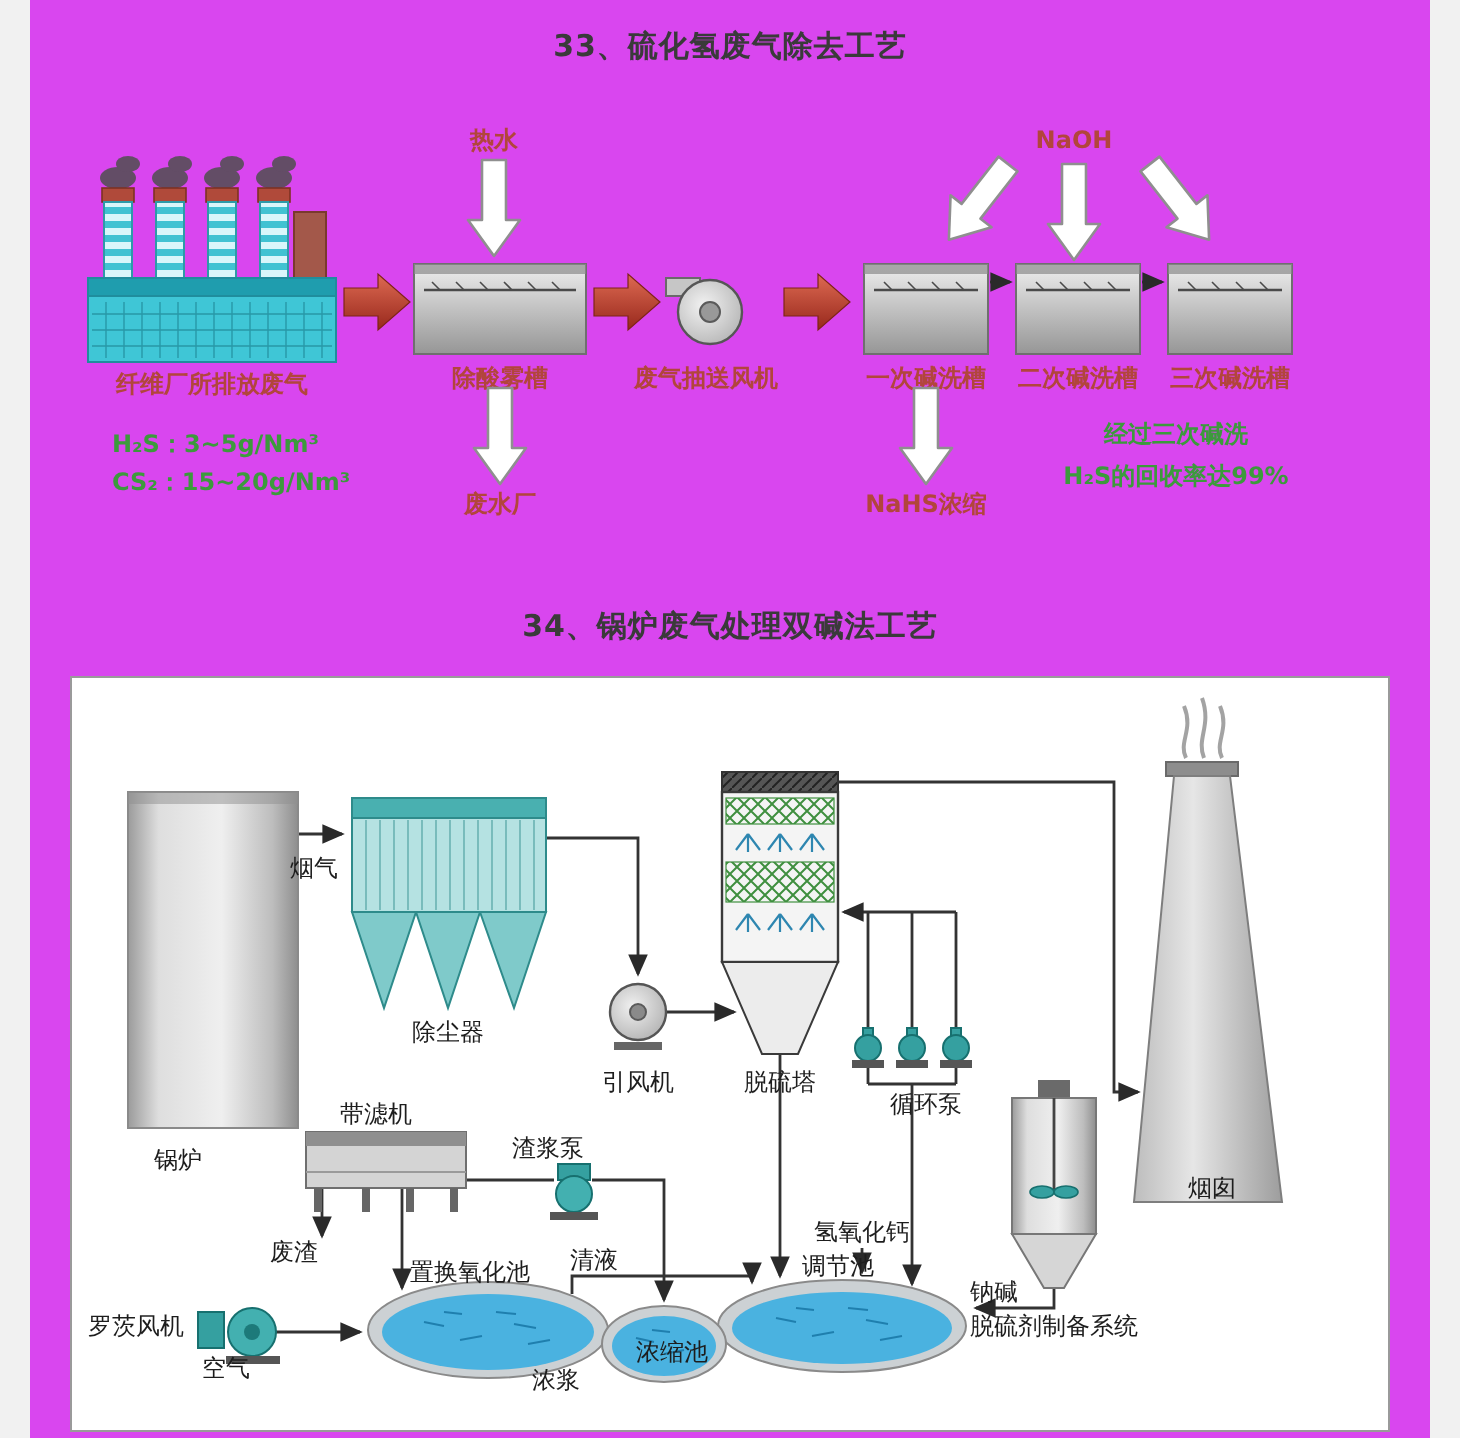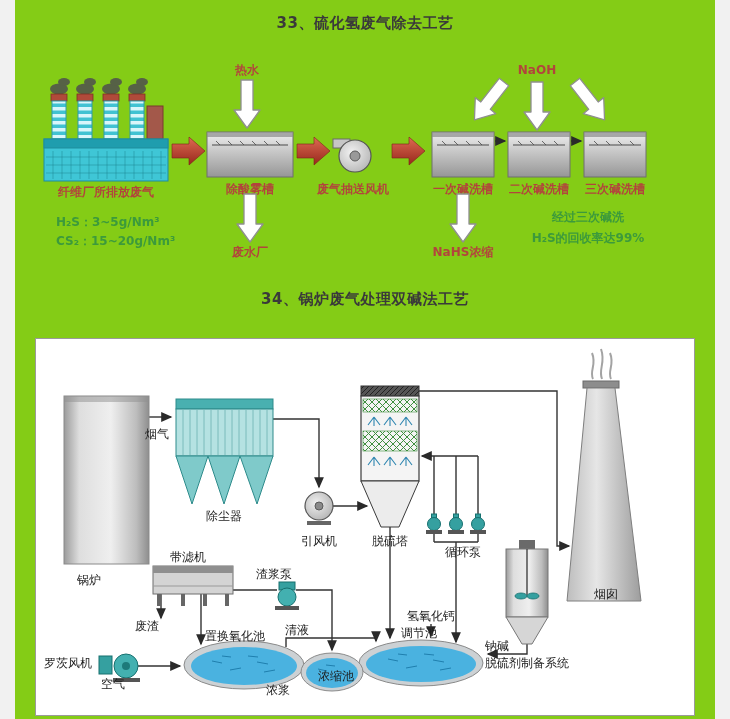--- a/index.html
+++ b/index.html
@@ -1,25 +1,25 @@
 <!DOCTYPE html>
 <html><head>
 <meta charset="utf-8">
 <style>
   html,body{margin:0;padding:0;}
   body{background:#e9e9e9;}
-  .page{position:relative;width:730px;height:719px;background:#84cc16;overflow:hidden;
+  .page{position:relative;width:730px;height:719px;background:#d946ef;overflow:hidden;
         font-family:"DejaVu Sans","Liberation Sans",sans-serif;}
   .edge{position:absolute;top:0;bottom:0;width:15px;background:#f1f1f1;}
   .edge.left{left:0}
   .edge.right{right:0}
   .title{position:absolute;left:0;width:100%;text-align:center;font-size:15px;color:#3a3a3a;
          font-weight:600;letter-spacing:.5px;margin:0;}
   #title1{top:14px;}
-  #title2{top:290px;}
+  #title2{top:304px;}
   #d1{position:absolute;left:0;top:44px;}
   .frame{position:absolute;left:35px;top:338px;width:660px;height:378px;border:1px solid #9a9a9a;
          background:#fff;box-sizing:border-box;}
   svg{display:block;}
   .lbl-red{fill:#b2453c;font-size:12px;font-weight:bold;}
   .lbl-green{fill:#3c9a3c;font-size:12px;font-weight:bold;}
   .lbl-black{fill:#1d1d1d;font-size:12px;}
   .mid{text-anchor:middle;}
   .pipe{stroke:#333;stroke-width:1.4;fill:none;}
   .hollow{fill:#ffffff;stroke:#8f8f8f;stroke-width:1.3;stroke-linejoin:round;}

